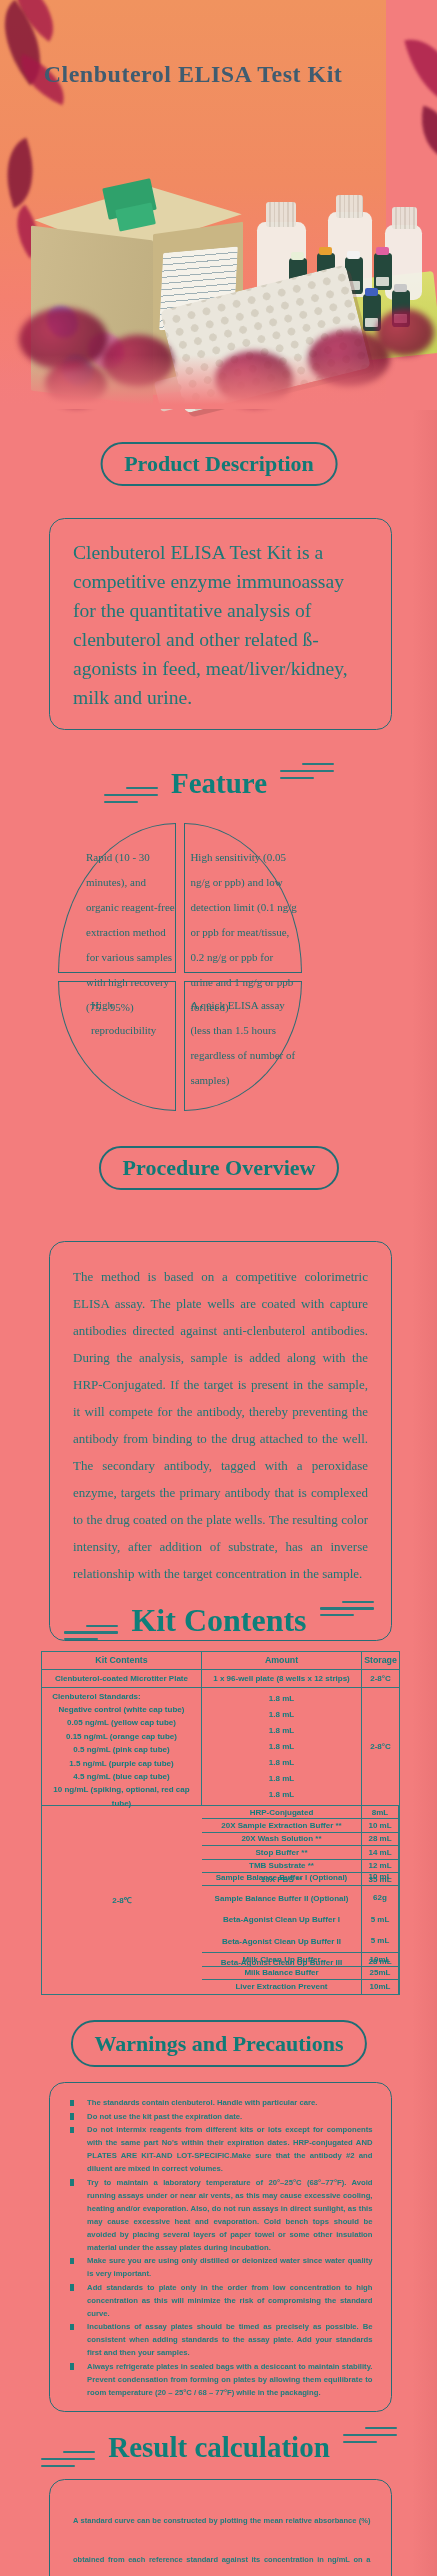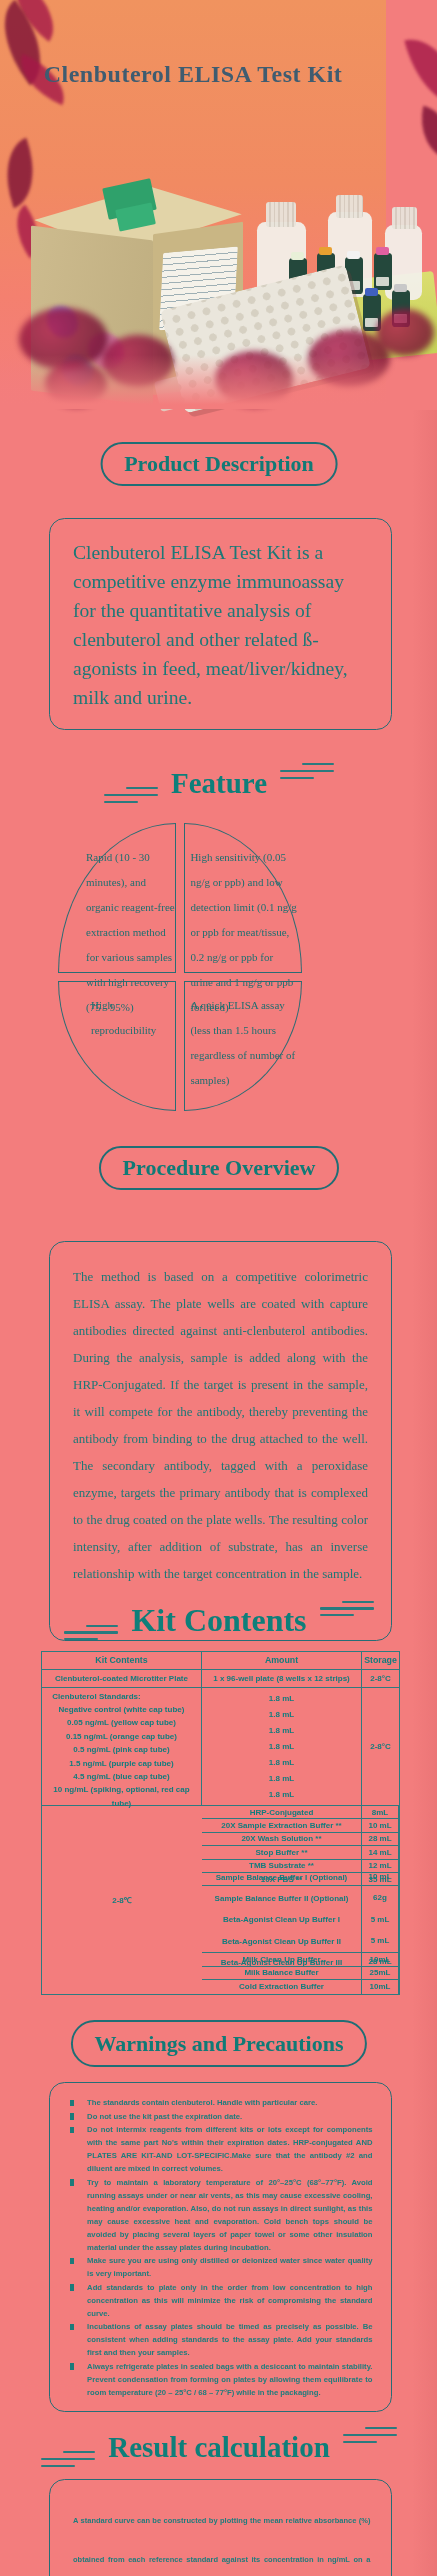--- a/index.html
+++ b/index.html
@@ -288,21 +288,21 @@
       <span>62g</span>
       <span>5 mL</span>
       <span>5 mL</span>
       <span>28 mL</span>
     </div>
 
     <div class="cell">Milk Clean Up Buffer</div>
     <div class="cell">10mL</div>
     <div class="cell">Milk Balance Buffer</div>
     <div class="cell">25mL</div>
-    <div class="cell lastrow">Cold Extraction Buffer</div>
+    <div class="cell lastrow">Liver Extraction Prevent</div>
     <div class="cell lastrow">10mL</div>
   </div>
 
   <div class="pill" style="top:2020px;height:43px">
     <span>Warnings and Precautions</span>
   </div>
   <div class="roundbox warn-box">
     <div class="wbullet"><span class="bmark"></span><span>The standards contain clenbuterol. Handle with particular care.</span></div>
     <div class="wbullet"><span class="bmark"></span><span>Do not use the kit past the expiration date.</span></div>
     <div class="wbullet"><span class="bmark"></span><span>Do not intermix reagents from different kits or lots except for components with the same part No's within their expiration dates. HRP-conjugated AND PLATES ARE KIT-AND LOT-SPECIFIC.Make sure that the antibody #2 and diluent are mixed in correct volumes.</span></div>

